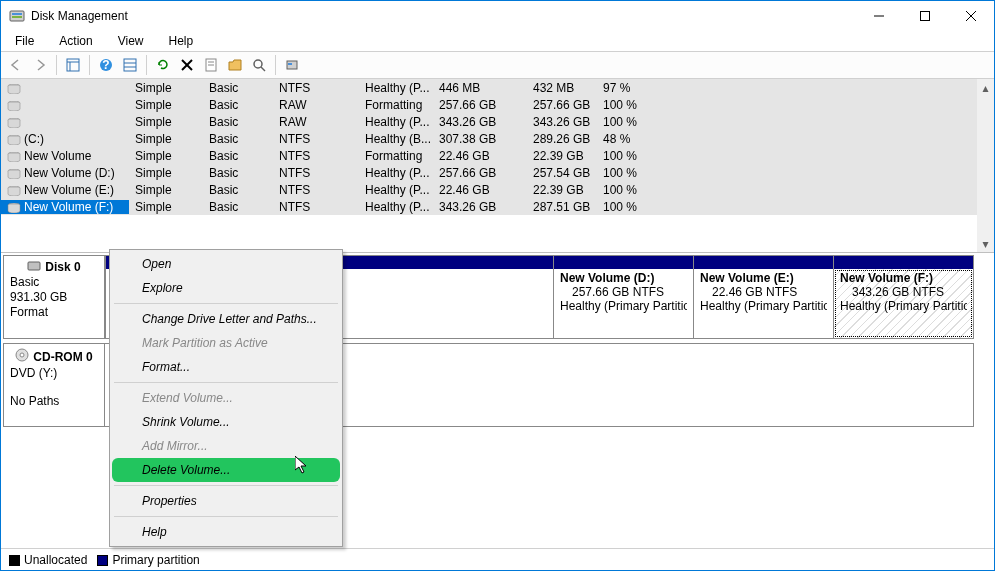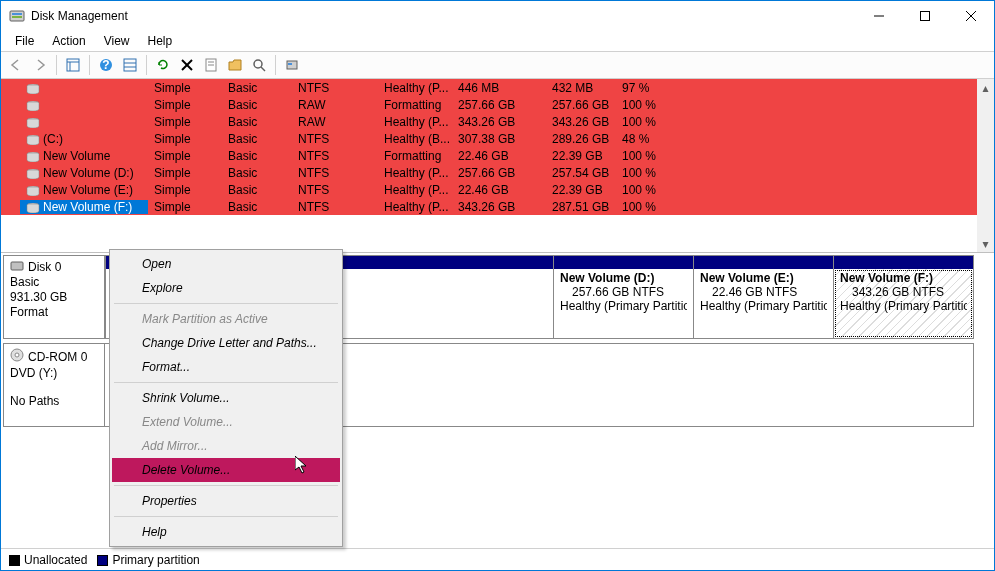--- a/index.html
+++ b/index.html
@@ -6,68 +6,68 @@
 body { background: #fff; width: 995px; height: 571px; border: 1px solid #0078d7; display: flex; flex-direction: column; overflow: hidden; position: relative; }
 
 
 .titlebar { height: 30px; background: #fff; display: flex; align-items: center; padding: 0 0 0 8px; }
 .titlebar .app-icon { width: 16px; height: 16px; margin-right: 6px; display: inline-flex; }
 .titlebar .title { flex: 1; font-size: 12px; }
 .titlebar .win-controls { display: flex; }
 .titlebar .win-btn { width: 46px; height: 30px; display: flex; align-items: center; justify-content: center; }
 
 
-.menubar { height: 20px; display: flex; align-items: center; padding: 0 6px; gap: 2px; border-bottom: 0; }
+.menubar { height: 20px; display: flex; align-items: center; padding: 0 6px; gap: 9px; border-bottom: 0; }
 .menubar .menu-item { padding: 2px 8px; cursor: default; }
 
 
 .toolbar { height: 28px; border-top: 1px solid #d0d0d0; border-bottom: 1px solid #d0d0d0; display: flex; align-items: center; padding: 0 4px; gap: 2px; background: #fcfcfc; }
 .tb-btn { width: 22px; height: 22px; display: flex; align-items: center; justify-content: center; border: 1px solid transparent; }
 .tb-btn.disabled { opacity: 0.4; }
 .tb-sep { width: 1px; height: 20px; background: #d0d0d0; margin: 0 3px; }
 
 
 .list-container { flex: 0 0 auto; border: 0; display: flex; flex-direction: column; position: relative; }
 .list-header { height: 20px; display: flex; background: #fff; border-bottom: 0; }
 .list-header .col { border-right: 1px solid #e0e0e0; border-bottom: 1px solid #e0e0e0; padding: 2px 6px; background: #fff; white-space: nowrap; overflow: hidden; position: relative; }
-.list-body { background: #ef4444; padding-left: 19px; }
+.list-body { background: #e5e5e5; }
 .list-row { height: 17px; display: flex; align-items: center; }
 .list-row .cell { padding: 0 6px; white-space: nowrap; overflow: hidden; text-overflow: clip; }
 .list-row.selected { }
 .list-row.selected .cell.vol { background: #0078d7; color: #fff; }
 .vol-icon { display: inline-block; width: 14px; height: 10px; margin-right: 3px; vertical-align: middle; }
 .list-scroll { position: absolute; right: 0; top: 0; bottom: 0; width: 17px; background: #f0f0f0; display: flex; flex-direction: column; }
 .scroll-arrow { height: 17px; background: #f0f0f0; display:flex; align-items:center; justify-content:center; color:#606060;}
 .scroll-track { flex: 1; background: #f0f0f0; }
 
 
 .disk-view { border-top: 1px solid #bfbfbf; flex: 1; background: #fff; padding: 2px 20px 2px 2px; overflow:hidden;}
 .disk-row { display: flex; margin-bottom: 4px; height: 84px; }
 .disk-label { width: 102px; border: 1px solid #888; background: #fff; padding: 4px 6px; display:flex; flex-direction:column; gap:1px; }
-.disk-label .dname { font-weight: normal; display:flex; align-items:center; gap:4px;}
+.disk-label .dname { font-weight: bold; display:flex; align-items:center; gap:4px;justify-content:center;}
 .disk-partitions { flex: 1; display: flex; }
 .partition { border: 1px solid #888; border-left: 0; display: flex; flex-direction: column; padding: 0; overflow:hidden; position:relative;}
 .partition:first-child { border-left: 1px solid #888; }
 .partition .pstripe { height: 13px; background: #000080; }
 .partition .pbody { padding: 2px 6px; flex:1; }
 .partition .pname { font-weight: bold; white-space: nowrap; }
 .partition .psize { white-space: nowrap; margin-left: 12px; }
 .partition .pstatus { white-space: nowrap; overflow:hidden; }
 .partition.hatched .pbody { background: repeating-linear-gradient(135deg, #fff 0, #fff 5px, #ddd 5px, #ddd 6px); }
 .partition .pbody.sel-frame { outline:1px dotted #000; outline-offset:-2px;}
 
 
 .legend { height: 22px; border-top: 1px solid #d0d0d0; display: flex; align-items: center; padding: 0 8px; gap: 10px; background:#fff;}
 .legend .swatch { width: 11px; height: 11px; display: inline-block; border: 1px solid #000; margin-right: 4px; vertical-align: middle; }
 
 
 .context-menu { position: absolute; left: 108px; top: 248px; width: 234px; background: #f0f0f0; border: 1px solid #a0a0a0; box-shadow: 3px 3px 3px rgba(0,0,0,0.2); padding: 2px; z-index: 100; }
 .context-menu .cm-item { padding: 5px 20px 5px 30px; cursor: default; font-style: italic; }
 .context-menu .cm-item.disabled { color: #888; }
-.context-menu .cm-item.highlighted { background: #be185d; }
+.context-menu .cm-item.highlighted { background: #22c55e; border-radius: 6px; }
 .context-menu .cm-sep { height: 1px; background: #d0d0d0; margin: 3px 2px; }
 
 .cursor { position: absolute; left: 294px; top: 455px; z-index: 200; pointer-events:none;}
 
 
 .c0{width:128px} .c1{width:74px} .c2{width:70px} .c3{width:86px} .c4{width:74px} .c5{width:94px} .c6{width:70px} .c7{width:56px} .c8{flex:1}
 </style>
 </head>
 <body>
 
@@ -355,26 +355,26 @@
 
 <div class="legend">
   <span><span class="swatch" style="background:#000"></span><span>Unallocated</span></span>
   <span><span class="swatch" style="background:#000080"></span><span>Primary partition</span></span>
 </div>
 
 <div class="context-menu" id="ctx-menu">
     <div class="cm-item">Open</div>
     <div class="cm-item">Explore</div>
     <div class="cm-sep"></div>
+    <div class="cm-item">Change Drive Letter and Paths...</div>
     <div class="cm-item disabled">Mark Partition as Active</div>
-    <div class="cm-item">Change Drive Letter and Paths...</div>
     <div class="cm-item">Format...</div>
     <div class="cm-sep"></div>
+    <div class="cm-item disabled">Extend Volume...</div>
     <div class="cm-item">Shrink Volume...</div>
-    <div class="cm-item disabled">Extend Volume...</div>
     <div class="cm-item disabled">Add Mirror...</div>
     <div class="cm-item highlighted">Delete Volume...</div>
     <div class="cm-sep"></div>
     <div class="cm-item">Properties</div>
     <div class="cm-sep"></div>
     <div class="cm-item">Help</div>
   </div>
 
 <svg class="cursor" width="20" height="20" viewBox="0 0 20 20">
   <path d="M0 0 L0 14 L4 11 L7 17 L9 16 L6 10 L11 10 Z" fill="#fff" stroke="#000" stroke-width="1"></path>

